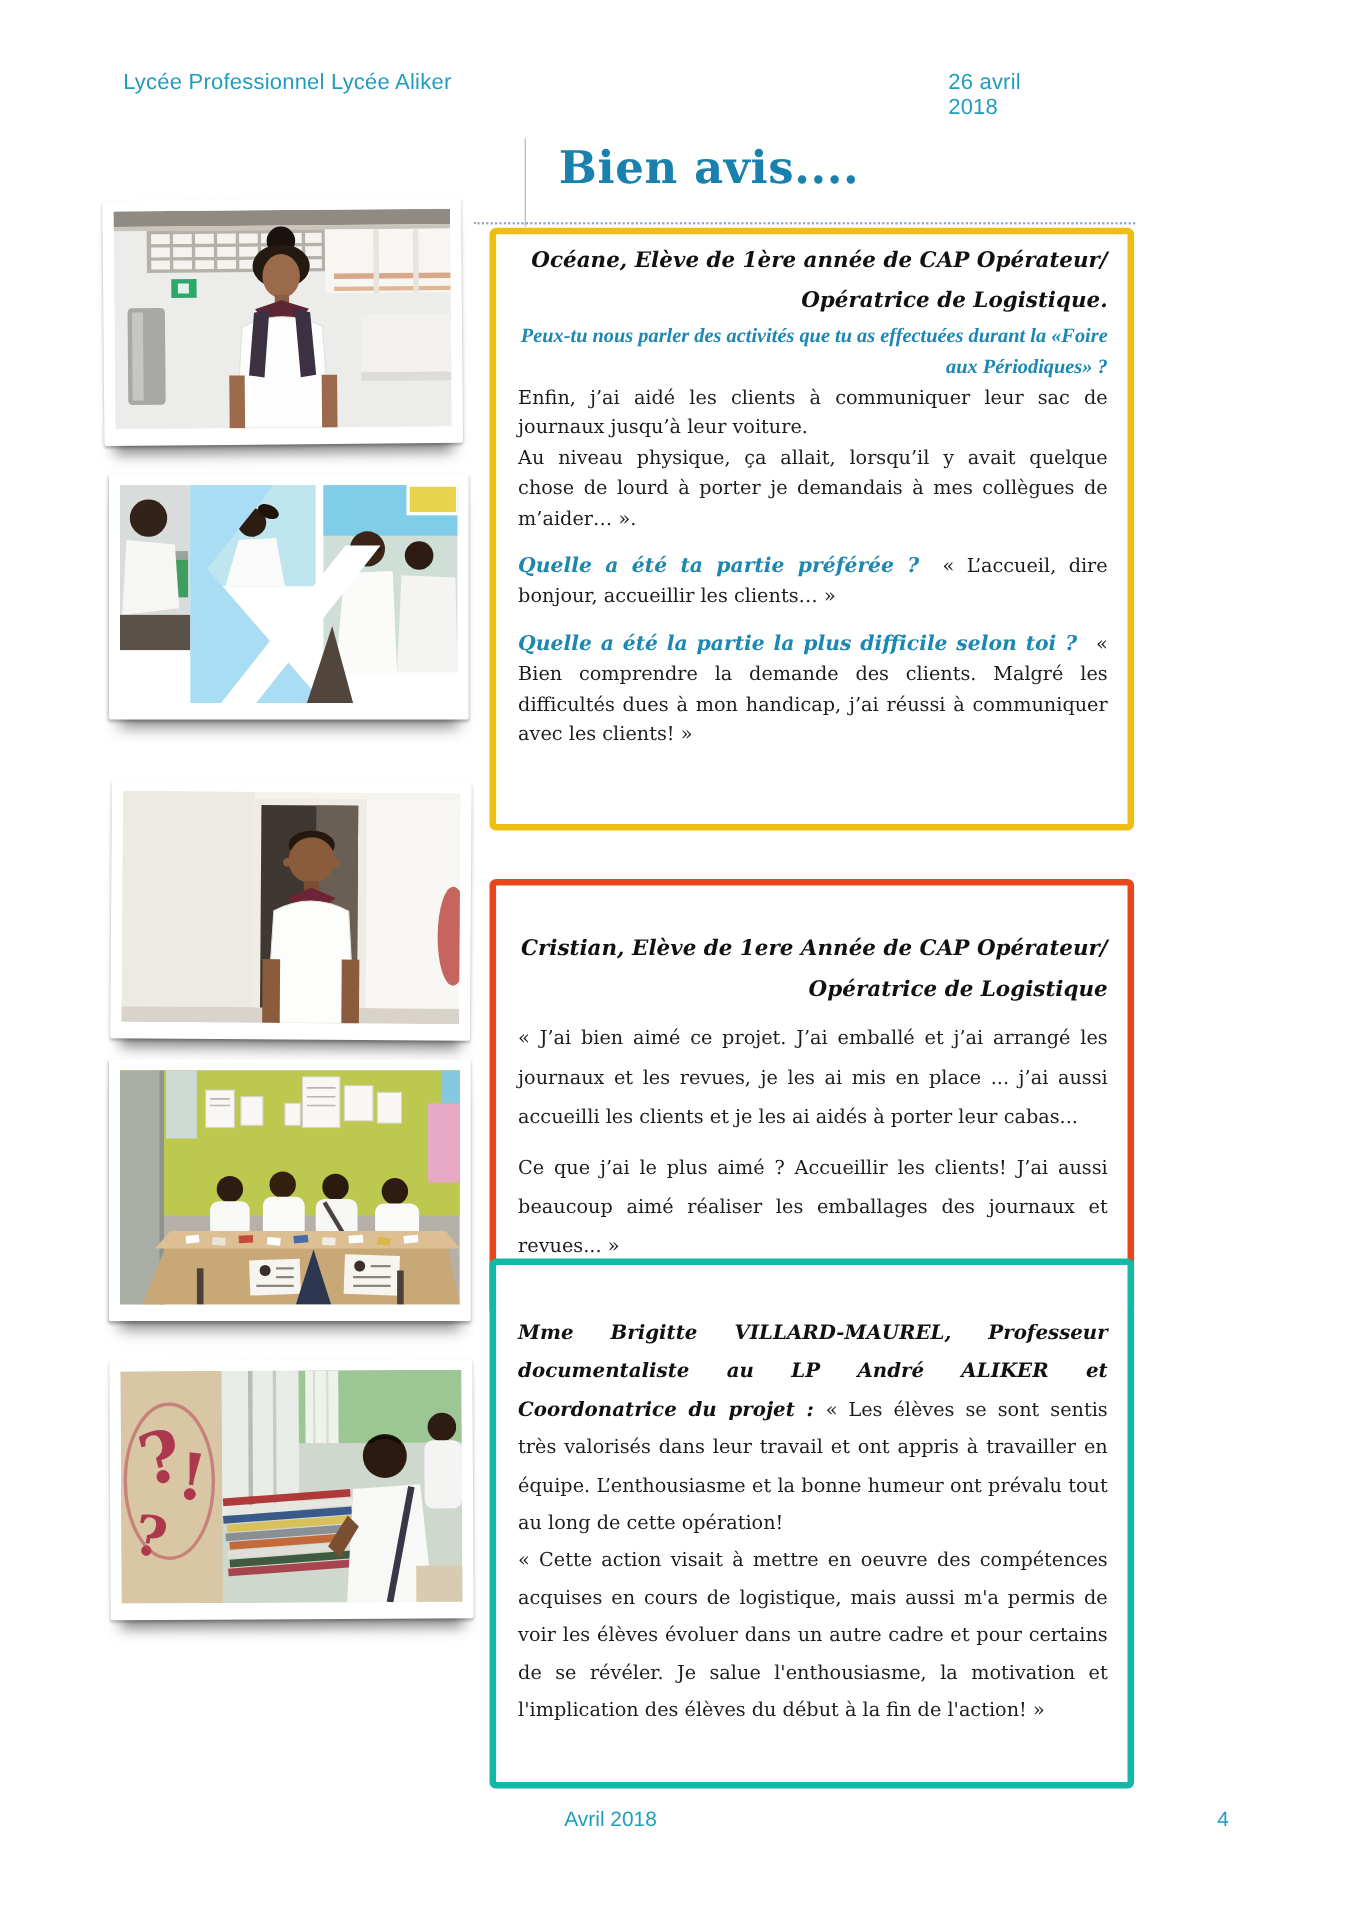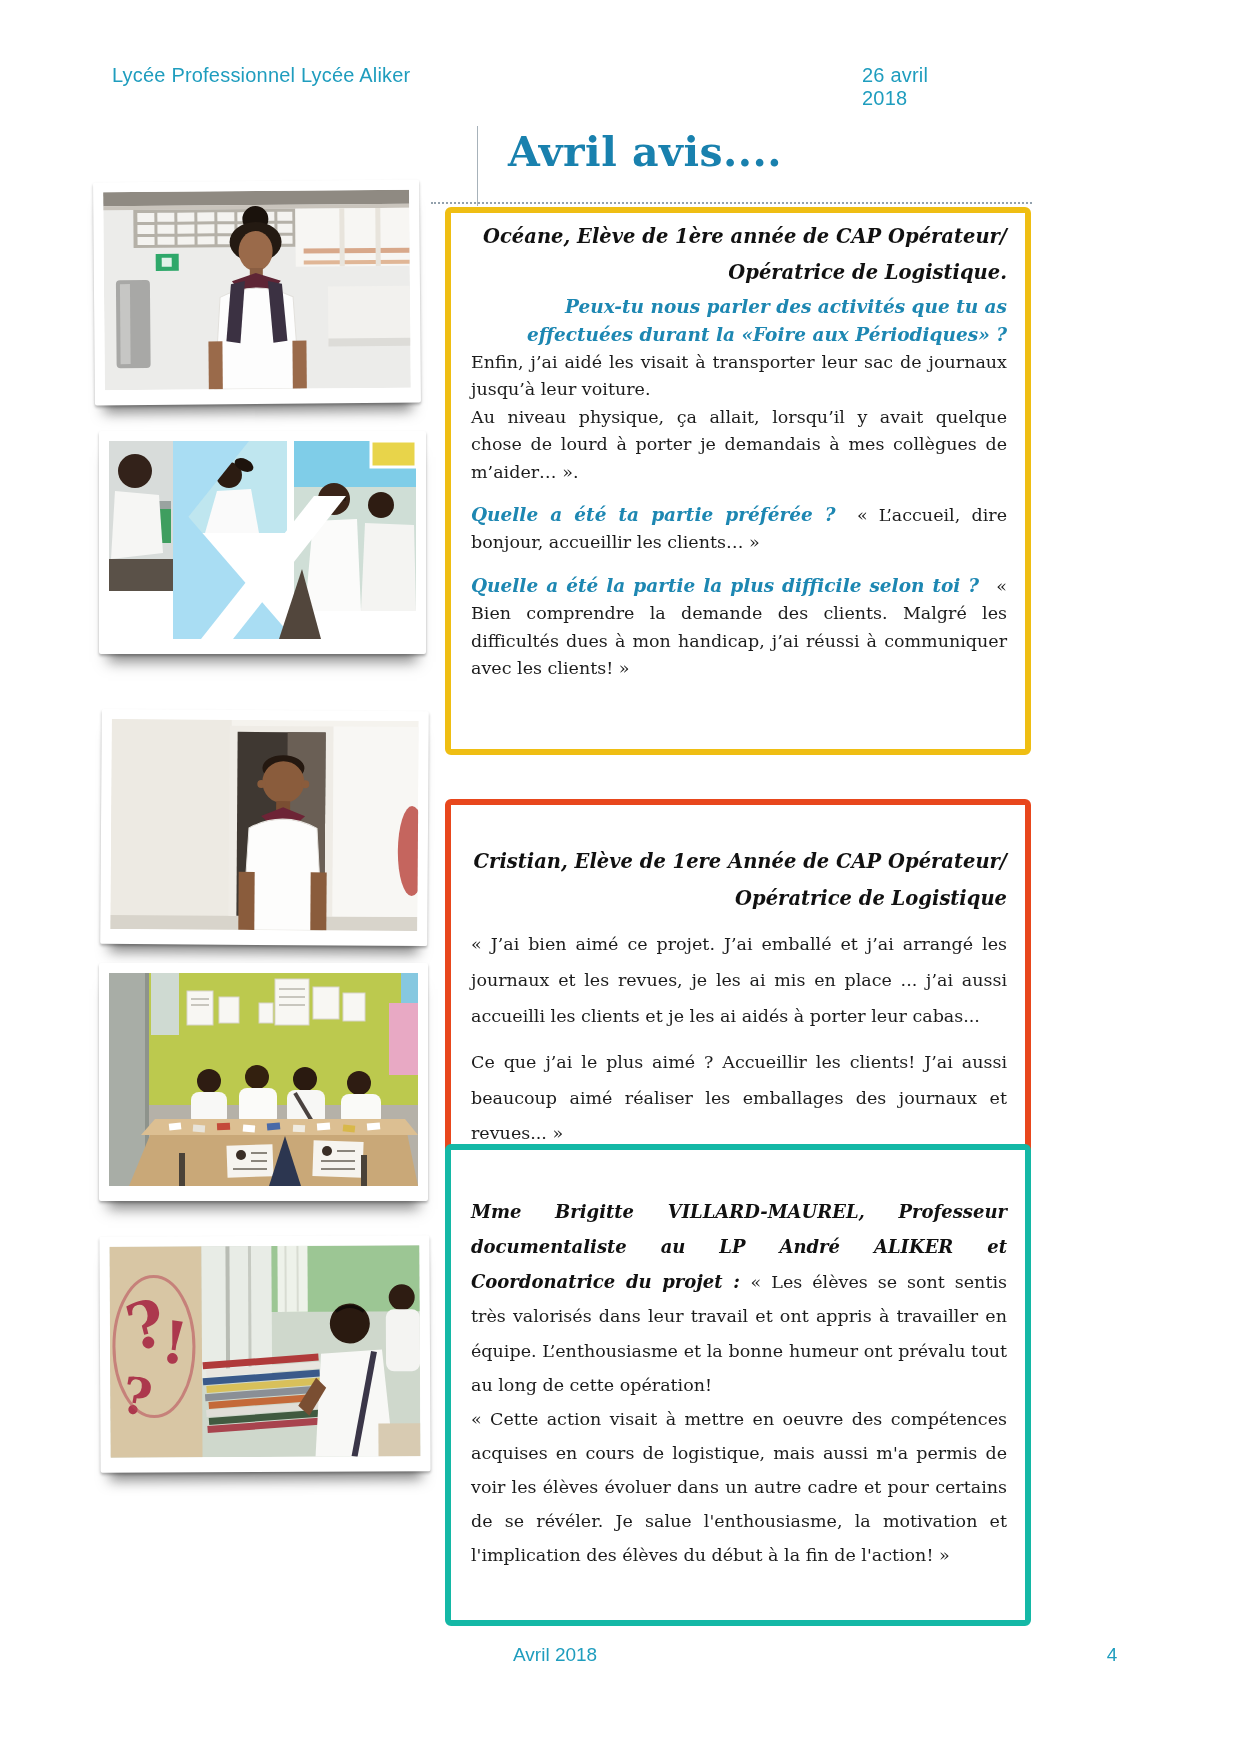--- a/index.html
+++ b/index.html
@@ -23,39 +23,39 @@
          box-shadow:0 2px 3px rgba(0,0,0,.28), 0 17px 13px -9px rgba(45,45,45,.55);}
   .photo svg{display:block;}
   
   .notebox{position:absolute;box-sizing:border-box;background:#fff;border-radius:6px;overflow:hidden;}
   .box-yellow{left:445px;top:207px;width:586px;height:548px;border:6px solid #EFBE13;padding:6px 18px 0 20px;}
   .box-red{left:445px;top:799px;width:586px;height:397px;border:6px solid #E8471D;padding:38px 18px 0 20px;}
   .box-green{left:445px;top:1144px;width:586px;height:482px;border:6px solid #14b8a6;padding:44px 18px 0 20px;}
   .notebox p{margin:0;text-align:right;}
   .bh{font-weight:bold;font-style:italic;font-size:19.5px;line-height:1.85;color:#111;}
   .bq{font-weight:bold;font-style:italic;color:#1D87B2;}
-  .box-yellow .bq-line{font-size:18.5px;line-height:1.5;margin-top:2px;}
+  .box-yellow .bq-line{font-size:18.5px;line-height:1.5;margin-top:2px;font-family:Liberation Serif, serif;}
   .box-yellow .bt{font-size:17.5px;line-height:1.57;text-align:justify;}
   .box-yellow .gap{margin-top:14px;}
   .box-yellow .mix .bq{margin-right:10px;font-size:18.5px;}
   .box-red .bh{line-height:1.9;}
   .box-red .bt{font-size:17.5px;line-height:2.05;text-align:justify;margin-top:10px;}
   .box-green .bt{font-size:17.5px;line-height:1.95;text-align:justify;}
   .box-green .bh-inline{font-weight:bold;font-style:italic;font-size:18px;color:#111;}
   .box-green .gap{margin-top:14px;}
 </style>
 </head>
 <body>
 
 <div class="page">
 
   <div class="hdr hdr-left sans">Lycée Professionnel Lycée Aliker</div>
   <div class="hdr hdr-right sans">26 avril 2018</div>
 
-  <div class="page-title">Avril avis....</div>
+  <div class="page-title">Bien avis....</div>
   <div class="rule-v"></div>
   <div class="rule-dots"></div>
 
   <div class="photo" style="left:94px;top:181px;transform:rotate(-0.5deg);">
     <svg width="306" height="198" viewBox="0 0 306 198" preserveAspectRatio="none">
       <rect width="306" height="198" fill="#ececea"></rect>
       <rect width="306" height="14" fill="#8f8a82"></rect>
         <rect y="14" width="306" height="4" fill="#c9c4bc"></rect>
       <rect x="30" y="18" width="162" height="38" fill="#b5b1a8"></rect>
       <g fill="#f4f3f0">
@@ -259,21 +259,21 @@
       <polygon points="206,132 188,160 199,170 216,142" fill="#7a4e32"></polygon>
       <circle cx="292" cy="52" r="13" fill="#2e1c12"></circle>
       <rect x="276" y="64" width="34" height="62" rx="8" fill="#f4f4f2"></rect>
       <rect x="268" y="178" width="42" height="33" fill="#d8cbb2"></rect>
     </svg>
   </div>
 
   <div class="notebox box-yellow">
     <p class="bh">Océane, Elève de 1ère année de CAP Opérateur/ Opératrice de Logistique.</p>
     <p class="bq bq-line">Peux-tu nous parler des activités que tu as effectuées durant la «Foire aux Périodiques» ?</p>
-    <p class="bt">Enfin, j’ai aidé les visait à transporter leur sac de journaux jusqu’à leur voiture.</p>
+    <p class="bt">Enfin, j’ai aidé les clients à communiquer leur sac de journaux jusqu’à leur voiture.</p>
     <p class="bt">Au niveau physique, ça allait, lorsqu’il y avait quelque chose de lourd à porter je demandais à mes collègues de m’aider…  ».</p>
     <p class="bt mix gap">
       <span class="bq">Quelle a été ta partie préférée ?</span>
       <span>«  L’accueil, dire bonjour, accueillir les clients…  »</span>
     </p>
     <p class="bt mix gap">
       <span class="bq">Quelle a été la partie la plus difficile selon toi ?</span>
       <span>  «  Bien comprendre la demande des clients. Malgré les difficultés dues à mon handicap, j’ai réussi à communiquer avec les clients!  »</span>
     </p>
   </div>

